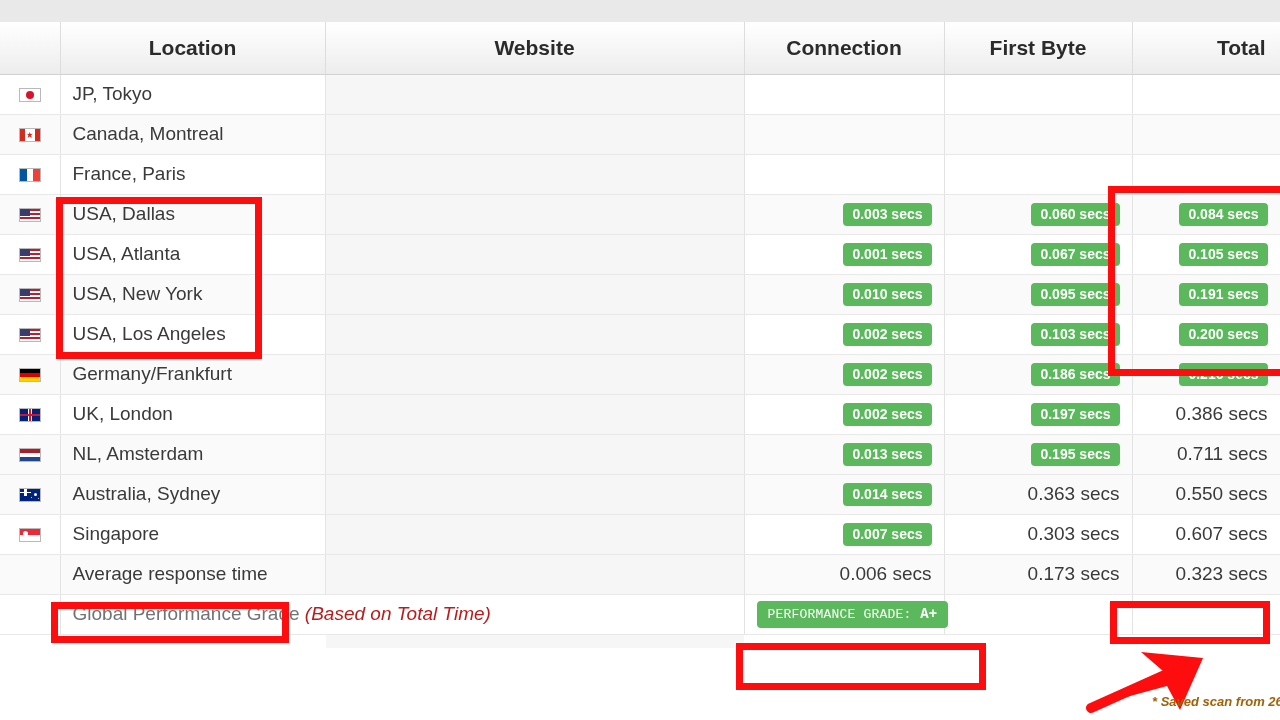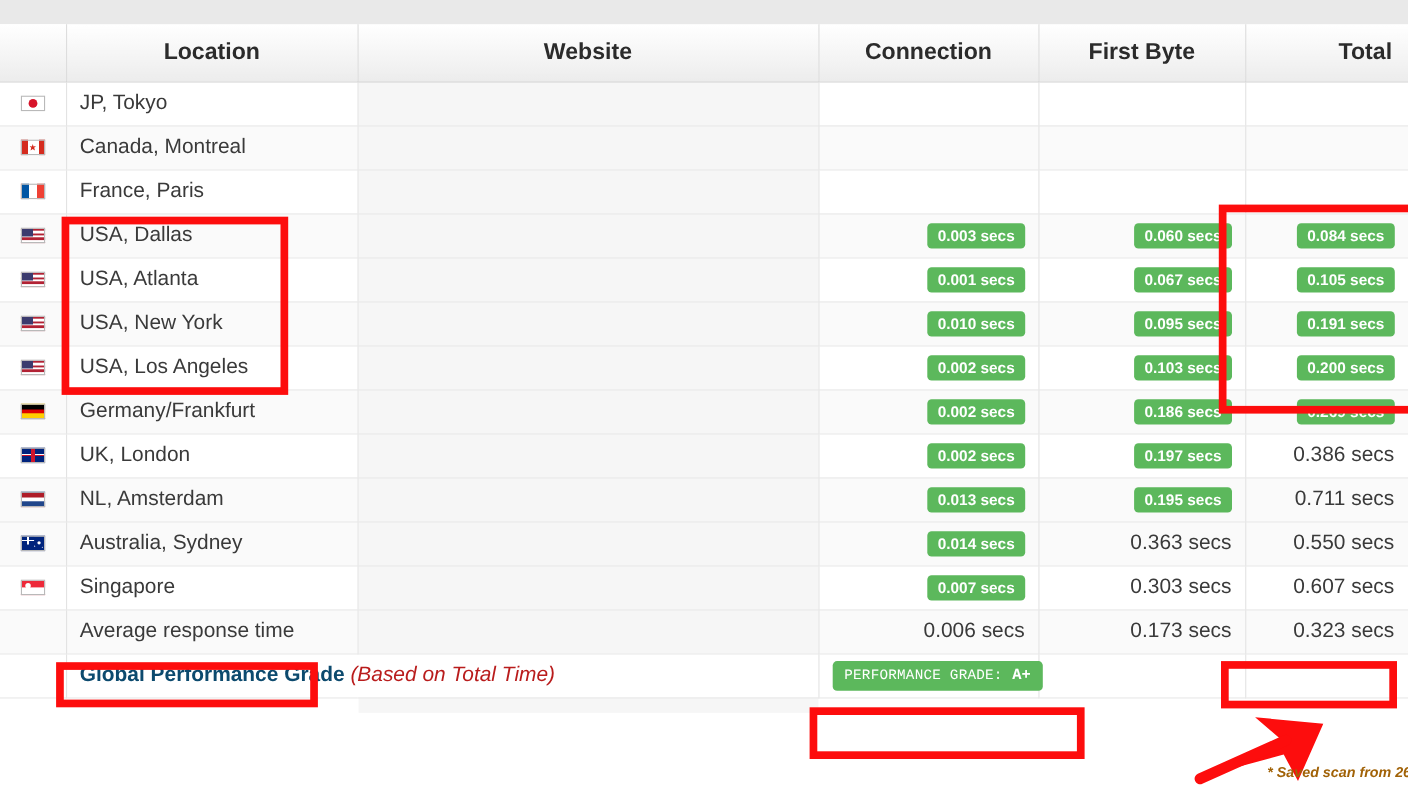--- a/index.html
+++ b/index.html
@@ -145,21 +145,21 @@
     font-family: Liberation Mono, monospace;
   }
   .badge-grade b { font-weight: bold; font-size: 14px; }
 
   .plain-val { font-size: 19px; color: #3a3a3a; }
   .grade-row td {
     border-bottom: 1px solid #e8e8e8;
     border-right: none;
     background: #ffffff;
   }
-  .grade-label { font-size: 19px; color: #0c4a6e; font-weight: bold; }
+  .grade-label { font-size: 19px; color: #737373; }
   .grade-sub { color: #b91c1c; font-style: italic; }
 
   
   .footnote {
     position: absolute;
     left: 1152px; top: 694px;
     font-size: 13px;
     font-style: italic;
     font-weight: bold;
     color: #a16207;
@@ -267,21 +267,21 @@
           <td class="num-cell"><span class="badge">0.002 secs</span></td>
           <td class="num-cell"><span class="badge">0.103 secs</span></td>
           <td class="num-cell"><span class="badge">0.200 secs</span></td>
         </tr>
         <tr class="alt">
           <td class="flag-cell"><span class="flag flag-de"></span></td>
           <td class="loc-cell">Germany/Frankfurt</td>
           <td class="site-cell"></td>
           <td class="num-cell"><span class="badge">0.002 secs</span></td>
           <td class="num-cell"><span class="badge">0.186 secs</span></td>
-          <td class="num-cell"><span class="badge">0.269 secs</span></td>
+          <td class="num-cell"><span class="badge">0.216 secs</span></td>
         </tr>
         <tr class="">
           <td class="flag-cell"><span class="flag flag-uk"></span></td>
           <td class="loc-cell">UK, London</td>
           <td class="site-cell"></td>
           <td class="num-cell"><span class="badge">0.002 secs</span></td>
           <td class="num-cell"><span class="badge">0.197 secs</span></td>
           <td class="num-cell"><span class="plain-val">0.386 secs</span></td>
         </tr>
         <tr class="alt">

